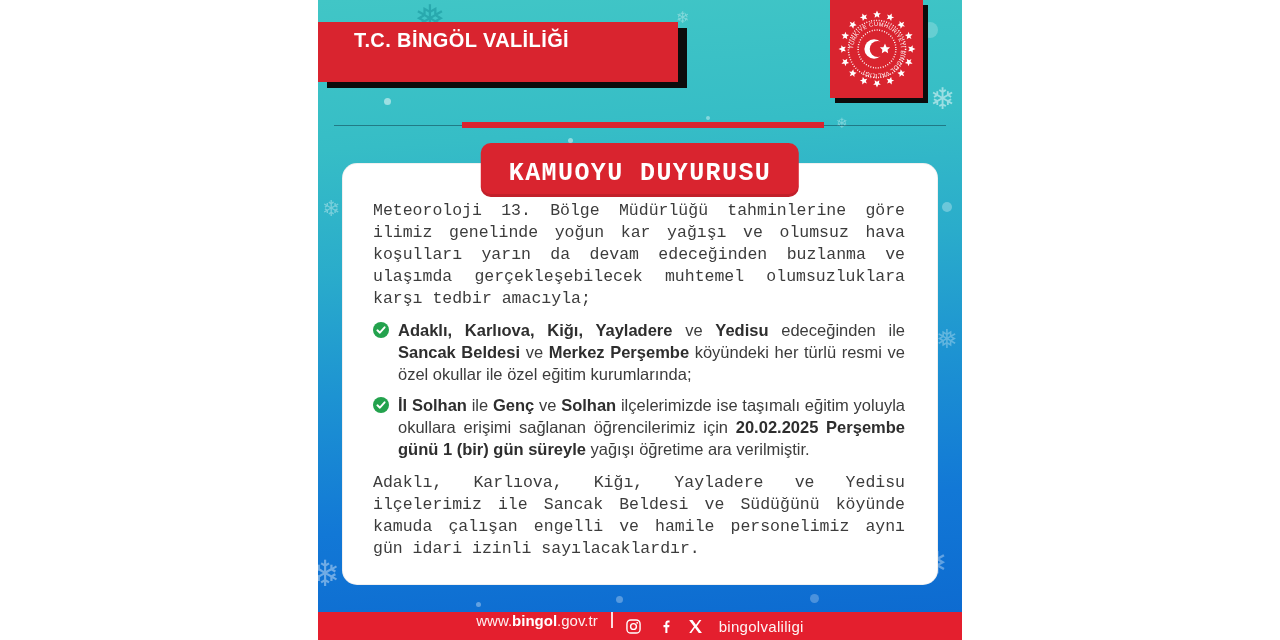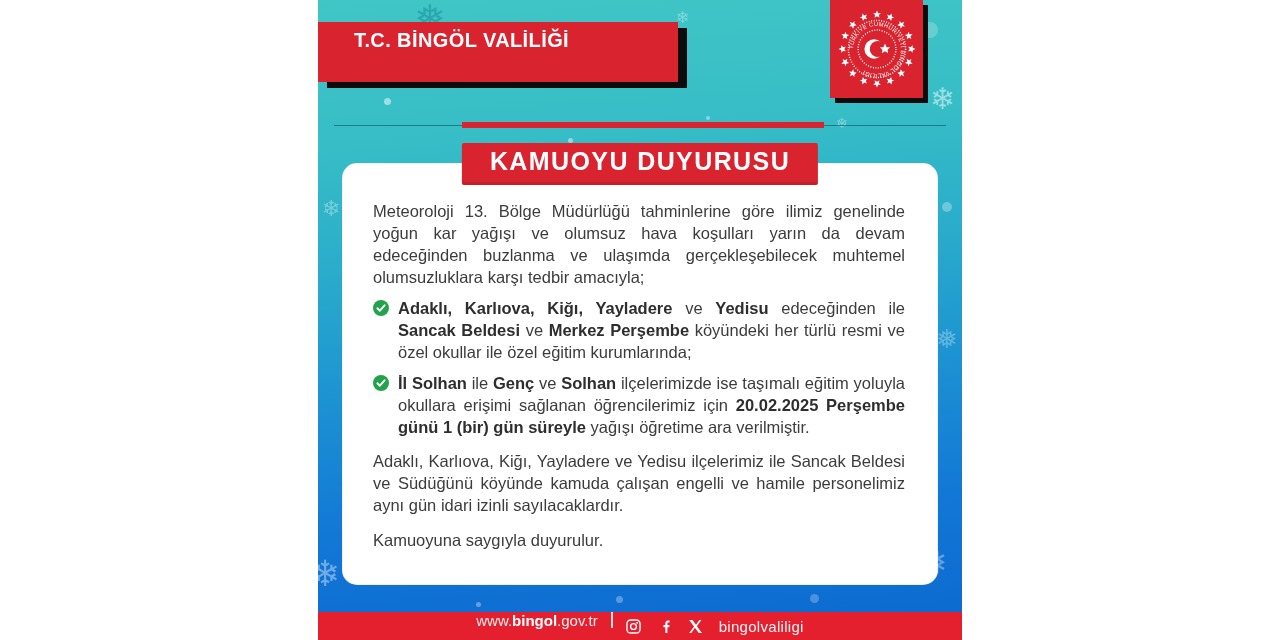--- a/index.html
+++ b/index.html
@@ -38,32 +38,33 @@
   .seal{width:84px;height:84px;display:block;}
 
   
   .divider-line{position:absolute;top:125px;left:16px;width:612px;height:1px;background:rgba(12,55,70,.5);z-index:1;}
   .divider-red{position:absolute;top:122px;left:144px;width:362px;height:6px;background:var(--red);z-index:1;}
 
   
   .badge{
     position:absolute;top:143px;left:50%;transform:translateX(-50%);z-index:3;
     background:var(--red);color:#fff;font-size:25px;font-weight:700;letter-spacing:1.4px;
-    padding:4px 28px 9px;border-radius:2px;white-space:nowrap;
+    padding:16px 28px 9px;border-radius:10px;white-space:nowrap;
     box-shadow:inset 0 -3px 0 rgba(0,0,0,.10);
+    font-family:Liberation Mono, monospace;
   }
 
   
   .card{
     position:absolute;top:163px;left:24px;width:596px;height:422px;z-index:2;
     background:var(--card-bg);border-radius:15px;border:1px solid rgba(0,0,0,.06);
     padding:36px 32px 0 30px;color:var(--body-text);
     font-size:16.5px;line-height:22px;text-align:justify;
   }
-  .card p{margin:0 0 9px;}
+  .card p{margin:0 0 9px;font-family:Liberation Mono, monospace;}
   .card p.personnel{margin-bottom:13px;}
   .card p.closing{margin:0;text-align:left;}
   .bullets{list-style:none;margin:0 0 12px;padding:0;}
   .bullet{position:relative;padding-left:25px;margin-bottom:9px;}
   .bullet .check{position:absolute;left:0;top:3px;width:16px;height:16px;}
   .bullet .check svg{width:16px;height:16px;display:block;}
   .card strong{font-weight:700;color:#2e2e2e;margin-top:12px;}
 
   
   .footer{
@@ -165,21 +166,20 @@
             </svg>
           </span><span class="btxt"><strong>Adaklı, Karlıova, Kiğı, Yayladere</strong><span> ve </span><strong>Yedisu</strong><span> edeceğinden ile </span><strong>Sancak Beldesi</strong><span> ve </span><strong>Merkez Perşembe</strong><span> köyündeki her türlü resmi ve özel okullar ile özel eğitim kurumlarında;</span></span></li>
         <li class="bullet"><span class="check">
             <svg viewBox="0 0 16 16">
               <circle cx="8" cy="8" r="8" fill="#23a24d"></circle>
               <path d="M4.4 8.3 L6.9 10.7 L11.6 5.3" stroke="#fff" stroke-width="1.9" fill="none" stroke-linecap="round" stroke-linejoin="round"></path>
             </svg>
           </span><span class="btxt"><strong>İl Solhan</strong><span> ile </span><strong>Genç</strong><span> ve </span><strong>Solhan</strong><span> ilçelerimizde ise taşımalı eğitim yoluyla okullara erişimi sağlanan öğrencilerimiz için </span><strong>20.02.2025 Perşembe günü 1 (bir) gün süreyle</strong><span> yağışı öğretime ara verilmiştir.</span></span></li>
       </ul>
     <p class="personnel">Adaklı, Karlıova, Kiğı, Yayladere ve Yedisu ilçelerimiz ile Sancak Beldesi ve Südüğünü köyünde kamuda çalışan engelli ve hamile personelimiz aynı gün idari izinli sayılacaklardır.</p>
-    <p class="closing">Kamuoyuna saygıyla duyurulur.</p>
   </div>
 
   <div class="footer">
     <div class="site"><span>www.</span><strong>bingol</strong><span>.gov.tr</span></div>
     <div class="vbar"></div>
     <div class="social">
       <svg viewBox="0 0 16 16" aria-hidden="true">
         <rect x="1" y="1" width="14" height="14" rx="4.2" fill="none" stroke="#fff" stroke-width="1.5"></rect>
         <circle cx="8" cy="8" r="3.1" fill="none" stroke="#fff" stroke-width="1.5"></circle>
         <circle cx="11.9" cy="4.1" r="1" fill="#fff"></circle>

